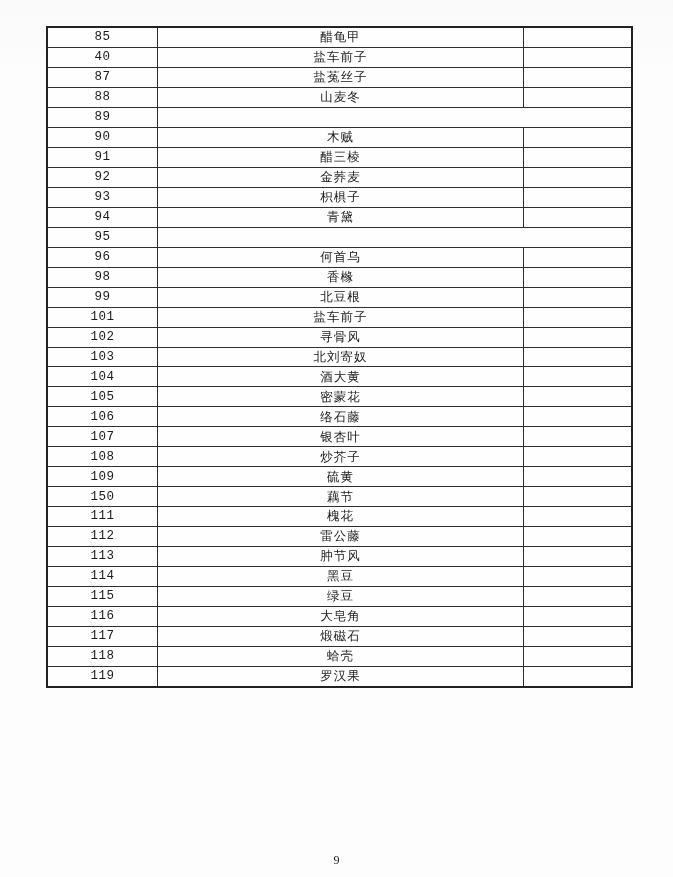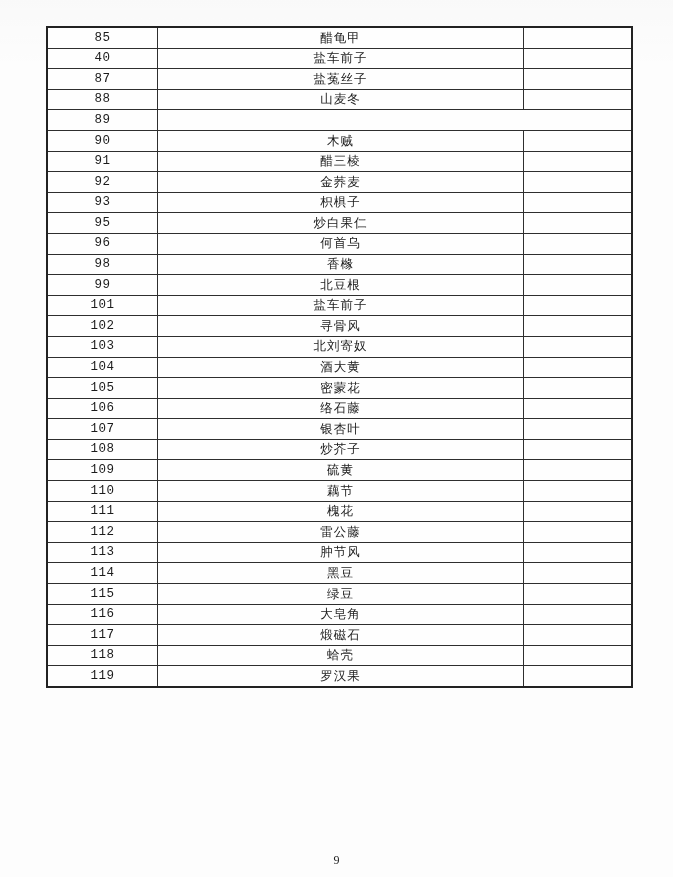--- a/index.html
+++ b/index.html
@@ -126,24 +126,28 @@
     <div class="cell cell-name">金荞麦</div>
     <div class="cell cell-empty"></div>
   </div>
 
   <div class="t-row">
     <div class="cell cell-no">93</div>
     <div class="cell cell-name">枳椇子</div>
     <div class="cell cell-empty"></div>
   </div>
 
+  <div class="t-row">
+    <div class="cell cell-no">94</div>
+    <div class="cell cell-name">青黛</div>
+    <div class="cell cell-empty"></div>
+  </div>
 
   <div class="t-row">
     <div class="cell cell-no">95</div>
-    <div class="cell cell-name">炒白果仁</div>
     <div class="cell cell-empty"></div>
   </div>
 
   <div class="t-row">
     <div class="cell cell-no">96</div>
     <div class="cell cell-name">何首乌</div>
     <div class="cell cell-empty"></div>
   </div>
 
 
@@ -208,21 +212,21 @@
     <div class="cell cell-empty"></div>
   </div>
 
   <div class="t-row">
     <div class="cell cell-no">109</div>
     <div class="cell cell-name">硫黄</div>
     <div class="cell cell-empty"></div>
   </div>
 
   <div class="t-row">
-    <div class="cell cell-no">110</div>
+    <div class="cell cell-no">150</div>
     <div class="cell cell-name">藕节</div>
     <div class="cell cell-empty"></div>
   </div>
 
   <div class="t-row">
     <div class="cell cell-no">111</div>
     <div class="cell cell-name">槐花</div>
     <div class="cell cell-empty"></div>
   </div>
 

